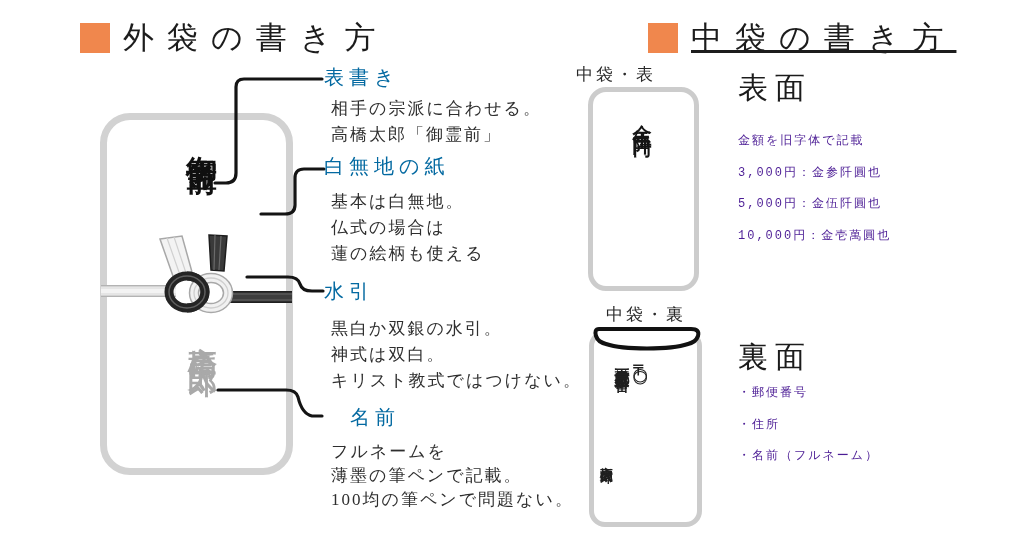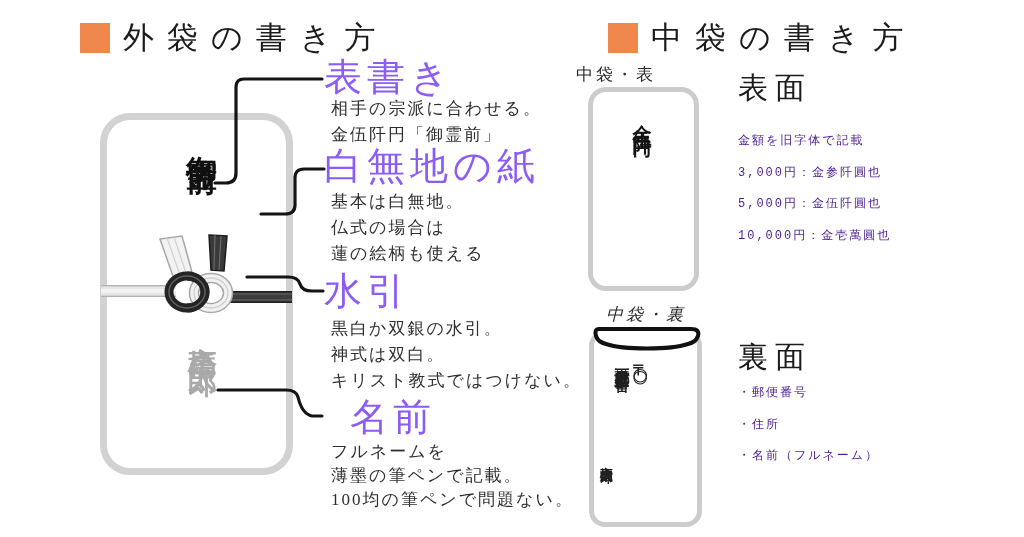--- a/index.html
+++ b/index.html
@@ -21,41 +21,41 @@
   
   .vtext { position:absolute; writing-mode:vertical-rl; text-orientation:mixed; white-space:nowrap; }
   .omote      { left:180px; top:131px; font-size:31px; font-weight:bold; letter-spacing:4px; color:#101010; }
   .outer-name { left:183px; top:323px; font-size:29px; font-weight:bold; letter-spacing:3px; color:#A9A9A9; }
   .amount     { left:629px; top:110px; font-size:19px; font-weight:bold; letter-spacing:5px; color:#141414; }
   .postal     { left:630px; top:354px; font-size:15px; font-weight:bold; letter-spacing:2px; color:#1f1f1f; }
   .address    { left:612px; top:357px; font-size:15px; font-weight:bold; letter-spacing:1px; color:#1f1f1f; }
   .back-name  { left:597px; top:456px; font-size:13px; font-weight:bold; letter-spacing:1px; color:#1f1f1f; }
 
   
-  .anno-h { position:absolute; left:324px; font-size:38px; letter-spacing:5px; color:#8b5cf6; line-height:31px; white-space:nowrap; }
+  .anno-h { position:absolute; left:324px; font-size:20px; letter-spacing:5px; color:#0369a1; line-height:31px; white-space:nowrap; }
   .anno-lines { position:absolute; left:331px; font-size:17px; letter-spacing:2px; color:#2e2e2e; line-height:26px; white-space:nowrap; }
 
   
   .r-h { position:absolute; left:738px; font-size:30px; letter-spacing:7px; color:#1b1b1b; line-height:32px; white-space:nowrap; }
   .r-lines { position:absolute; left:738px; font-size:12px; letter-spacing:2px; color:#4c1d95; line-height:31.5px; white-space:nowrap;font-family:Liberation Mono, monospace; }
 
   .env-label { position:absolute; font-size:17px; letter-spacing:3px; color:#2a2a2a; white-space:nowrap; }
 
   .overlay { position:absolute; left:0; top:0; pointer-events:none; }
 </style>
 </head>
 <body>
 
 <div class="page">
 
   <div class="sec-title" style="left:80px; top:22px;">
     <div class="bullet"></div>
     <div class="title-text">外袋の書き方</div>
   </div>
-  <div class="sec-title" style="left:608px; top:22px;">
+  <div class="sec-title" style="left:648px; top:22px;text-decoration:underline;">
     <div class="bullet"></div>
     <div class="title-text">中袋の書き方</div>
   </div>
 
   <div class="env env-outer"></div>
   <div class="env env-front"></div>
   <div class="env env-back"></div>
 
   <div class="vtext omote">御霊前</div>
   <div class="vtext outer-name">高橋 太郎</div>
@@ -107,21 +107,21 @@
         <path d="M 187,276 A 18,16 0 0 1 187,308" fill="none" stroke="#5F5F5F" stroke-width="1.5"></path>
       </g>
     </g>
 
     <path d="M 599,329 H 691 Q 700,329 698,336 Q 696,342 688,344 C 670,350 624,350 606,344 Q 598,342 596,336 Q 594,329 599,329 Z" fill="#ffffff" stroke="#111111" stroke-width="4" stroke-linejoin="round"></path>
   </svg>
 
   <div class="anno-h" style="top:62px;">表書き</div>
   <div class="anno-lines" style="top:96px;">
     <div>相手の宗派に合わせる。</div>
-    <div>金伍阡円「御霊前」</div>
+    <div>高橋太郎「御霊前」</div>
   </div>
 
   <div class="anno-h" style="top:151px;">白無地の紙</div>
   <div class="anno-lines" style="top:189px;">
     <div>基本は白無地。</div>
     <div>仏式の場合は</div>
     <div>蓮の絵柄も使える</div>
   </div>
 
   <div class="anno-h" style="top:276px;">水引</div>
@@ -132,21 +132,21 @@
   </div>
 
   <div class="anno-h" style="top:402px;margin-left:26px;">名前</div>
   <div class="anno-lines" style="top:440px; line-height:24px;">
     <div>フルネームを</div>
     <div>薄墨の筆ペンで記載。</div>
     <div>100均の筆ペンで問題ない。</div>
   </div>
 
   <div class="env-label" style="left:576px; top:63px;">中袋・表</div>
-  <div class="env-label" style="left:606px; top:303px;font-style:italic;">中袋・裏</div>
+  <div class="env-label" style="left:606px; top:303px;">中袋・裏</div>
 
   <div class="r-h" style="top:72px;">表面</div>
   <div class="r-lines" style="top:126px;">
     <div>金額を旧字体で記載</div>
     <div>3,000円：金参阡圓也</div>
     <div>5,000円：金伍阡圓也</div>
     <div>10,000円：金壱萬圓也</div>
   </div>
 
   <div class="r-h" style="top:341px;">裏面</div>

